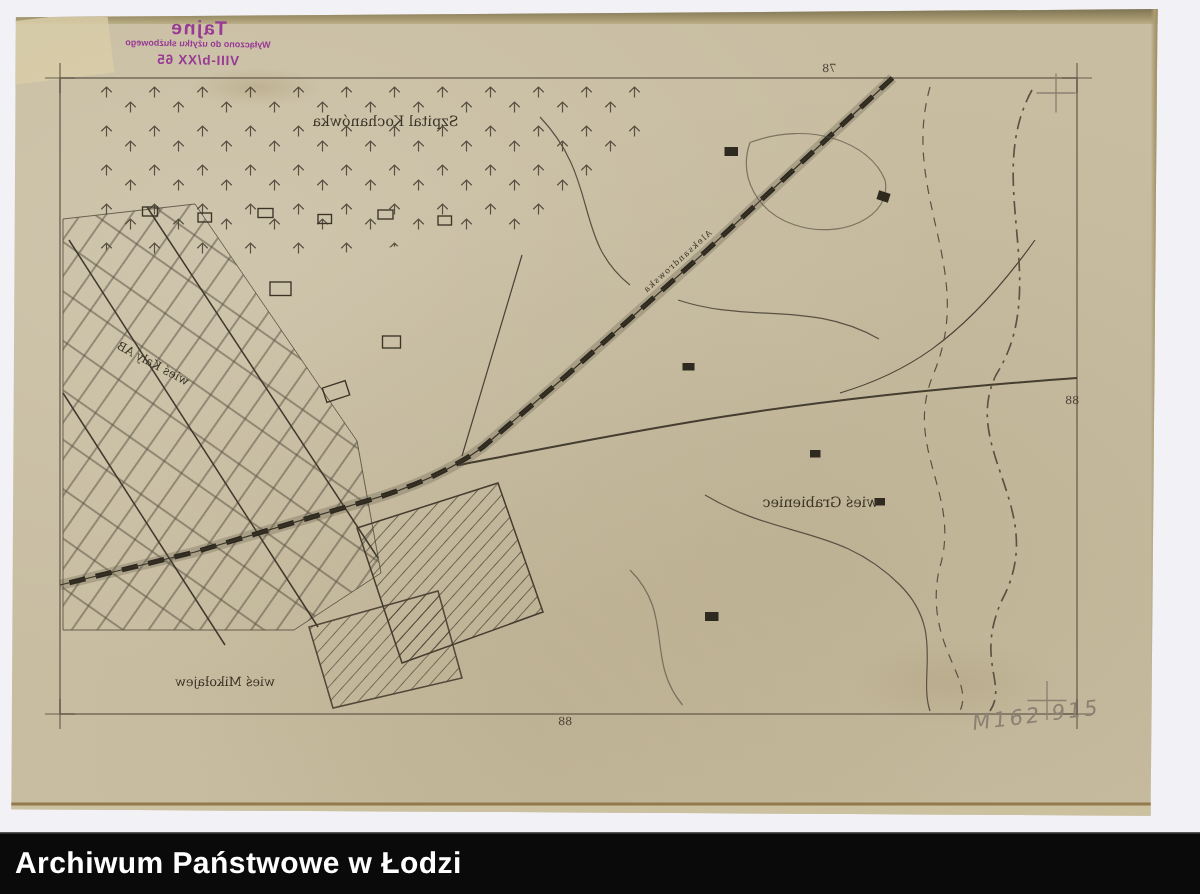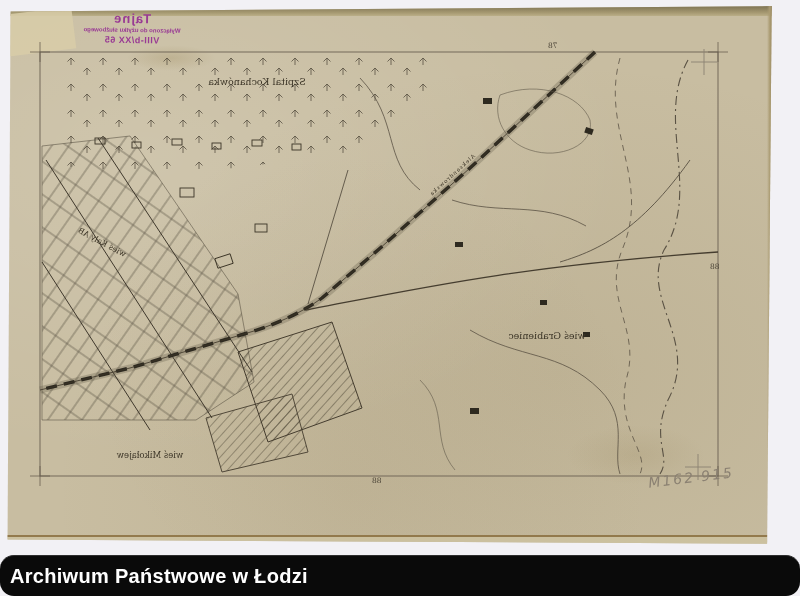--- a/index.html
+++ b/index.html
@@ -37,21 +37,21 @@
          transform:scaleX(-1) rotate(-1deg);line-height:1.25;}
   .stamp .l1{font-size:13px;font-weight:bold;letter-spacing:1px;}
   .stamp .l2{font-size:6px;font-weight:bold;}
   .stamp .l3{font-size:9px;font-weight:bold;letter-spacing:.5px;}
   
   .pencil-note{position:absolute;left:648px;top:468px;width:110px;color:#8b8172;
          font-family:"DejaVu Sans",sans-serif;font-style:italic;font-size:14px;
          transform:rotate(-7deg);letter-spacing:2px;}
   
   .footer{position:absolute;left:0;bottom:0;width:800px;height:40px;background:#0a0a0a;
-         border-top:1px solid #2e2e2e;display:flex;align-items:center;border-radius:14px;}
+         border-top:1px solid #2e2e2e;display:flex;align-items:center;}
   .footer span{color:#ffffff;font-size:20px;font-weight:bold;padding-left:10px;
          letter-spacing:.3px;}
 </style>
 </head>
 <body>
 
 <div class="stage">
 
   <div class="paper">
     <div class="paper-topband"></div>

